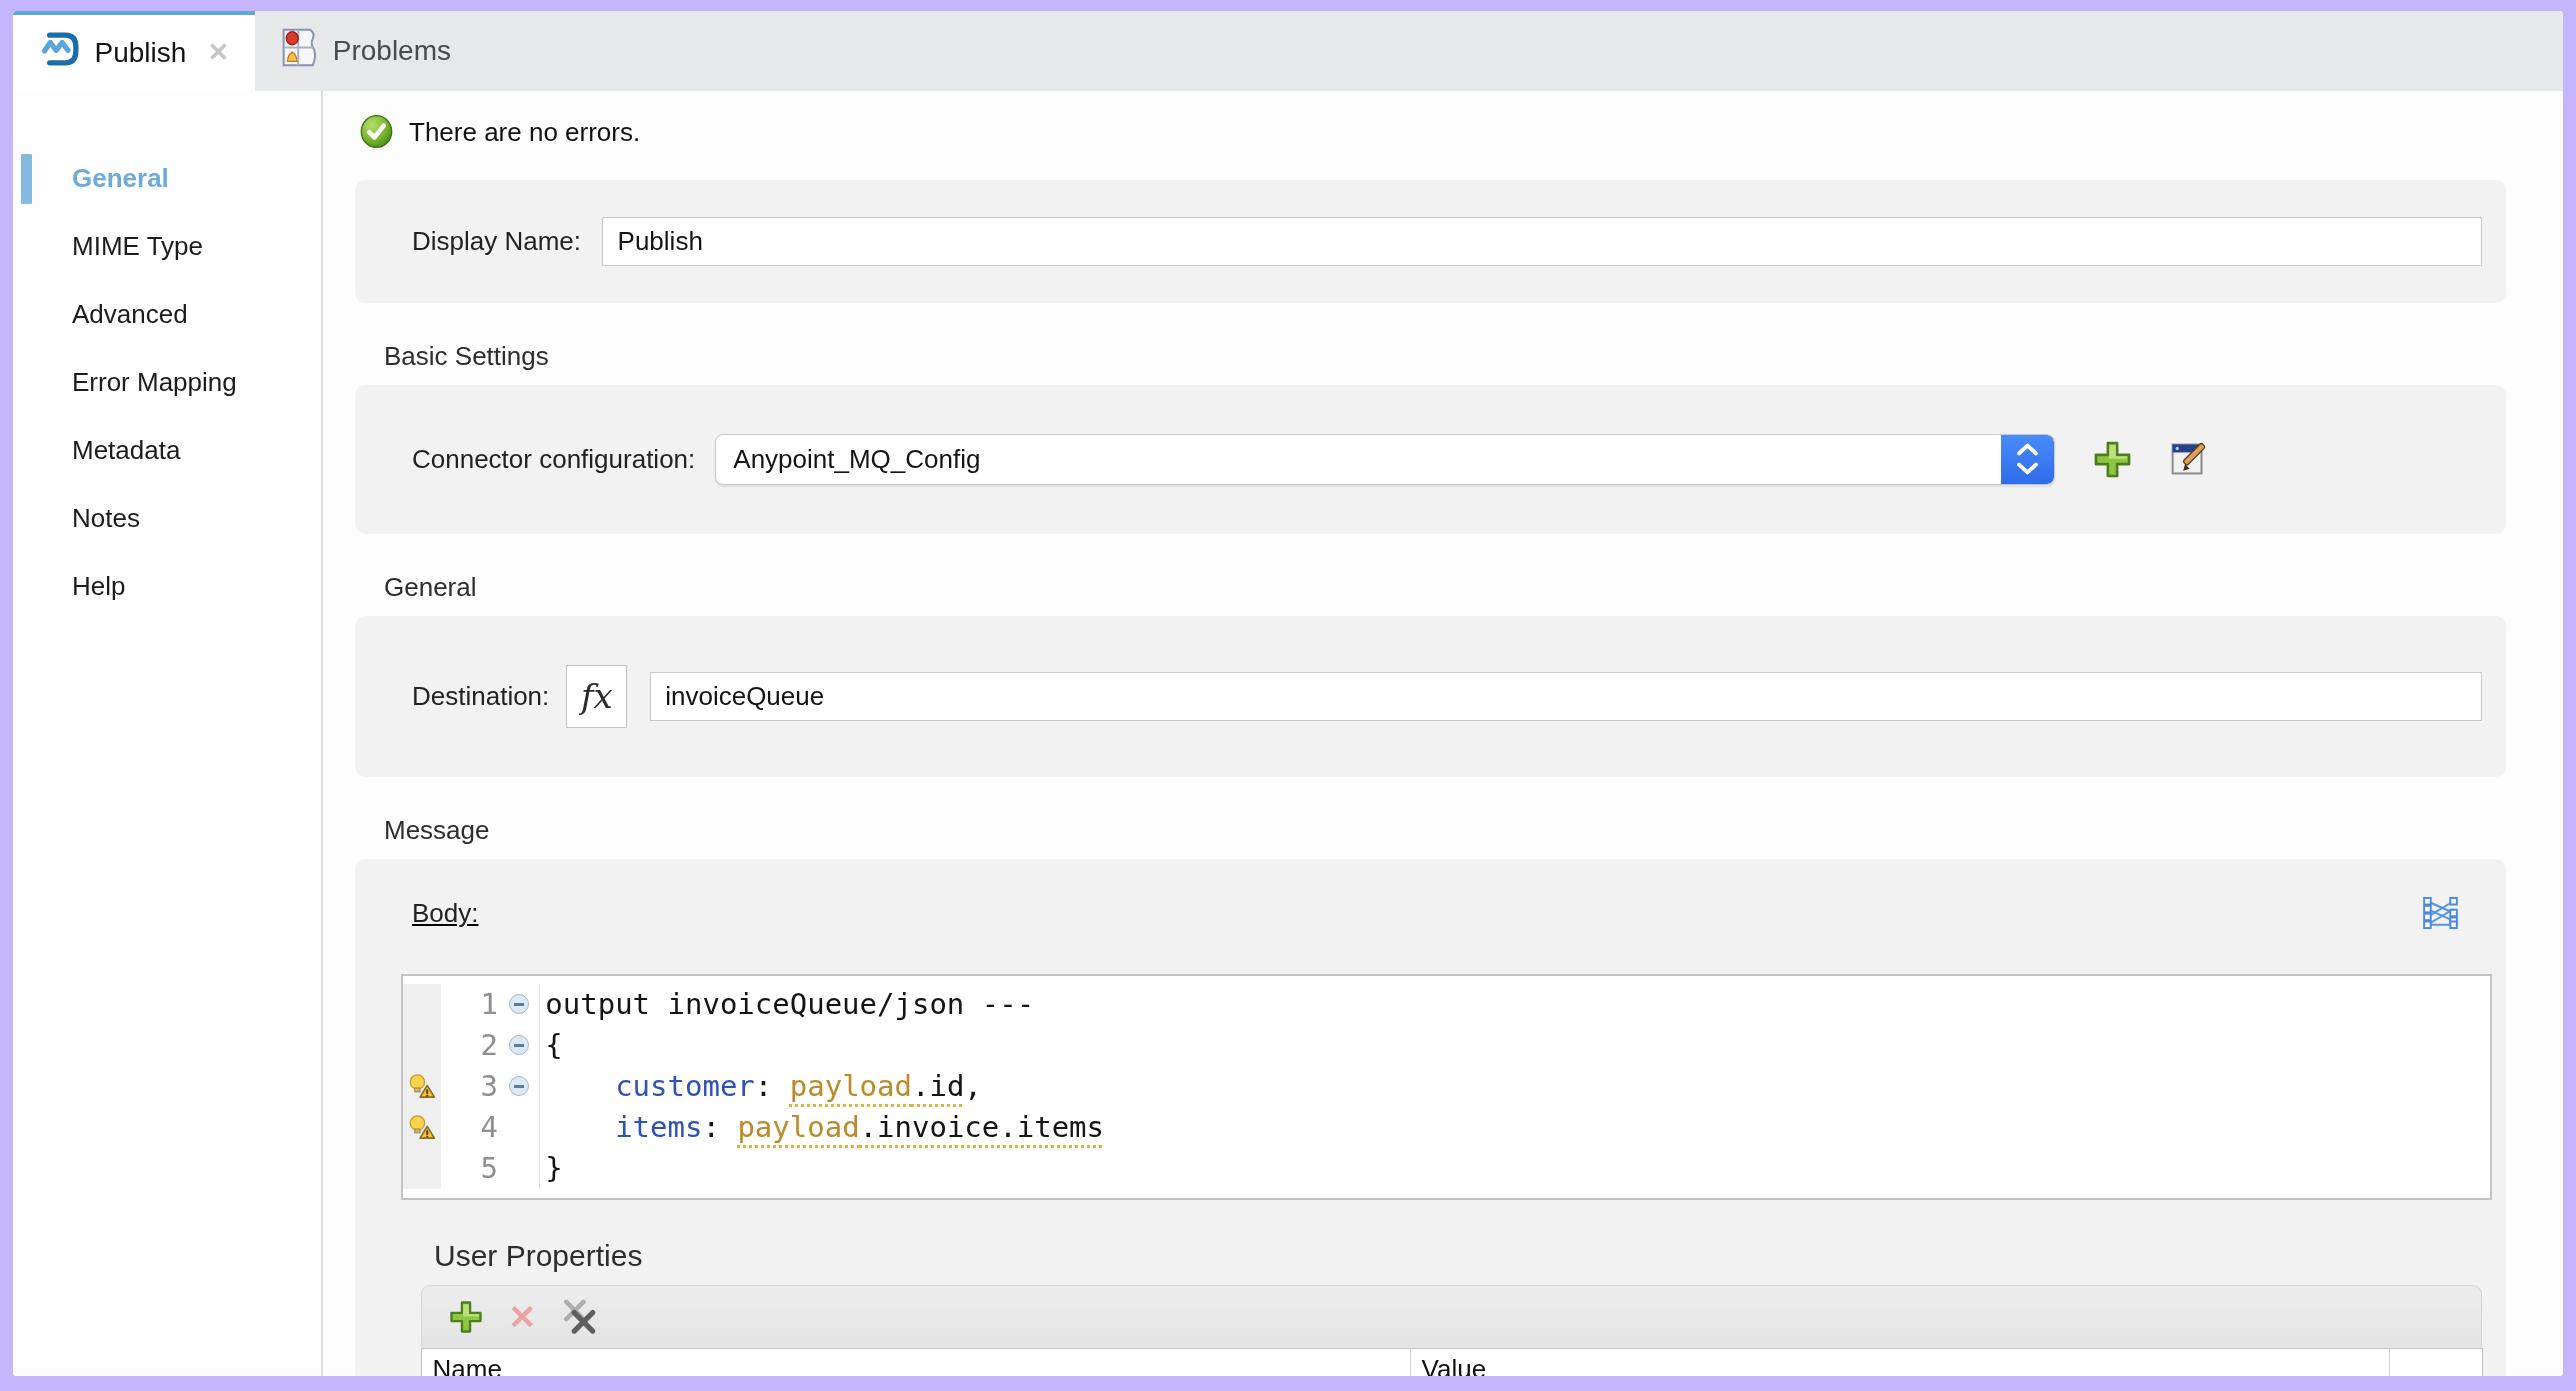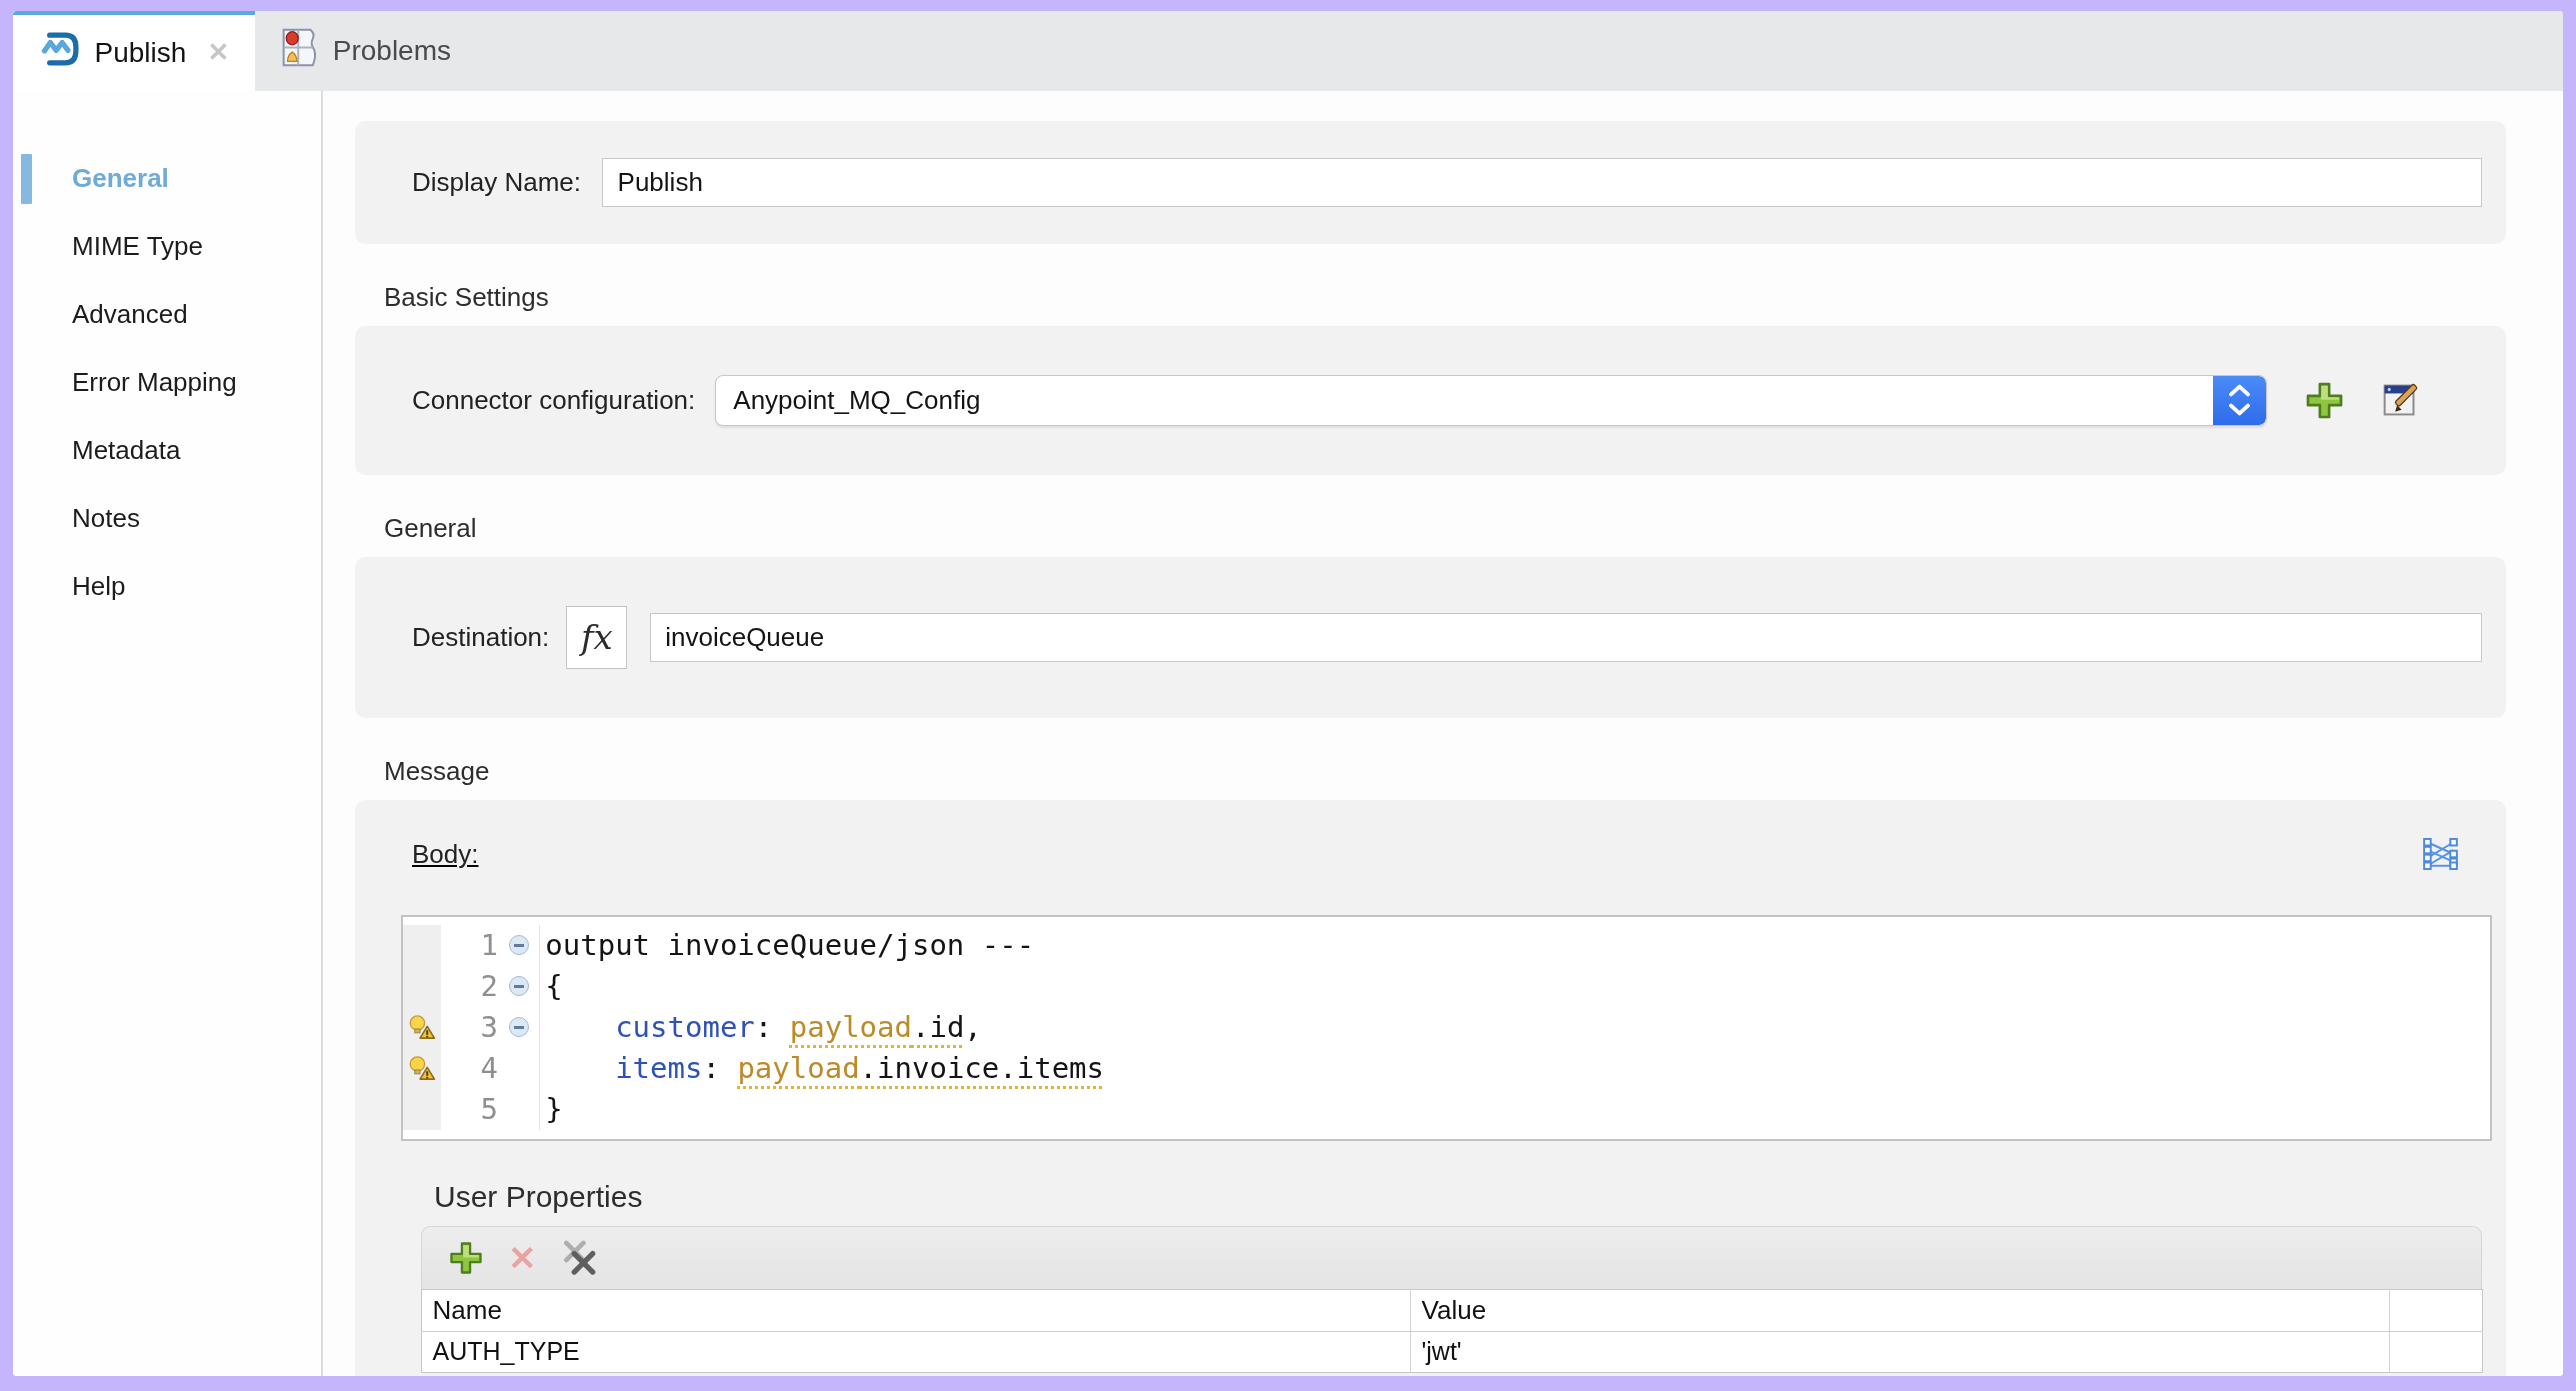--- a/index.html
+++ b/index.html
@@ -32,21 +32,21 @@
   .section-title { font-size:26px; color:#2d2d2d; margin:38px 0 13px 61px; }
   .form-row { display:flex; align-items:center; }
   .flabel { font-size:26px; color:#222; flex:none; }
   input.txt { height:49px; border:1.3px solid #c9c9c9; background:#fff; font-size:26px; color:#141414;
               font-family:"Liberation Sans",sans-serif; padding:0 14.5px; flex:1; outline:none; }
 
   .display-panel { margin-top:30px; padding:37px 24px 37px 57px; }
   .display-panel .flabel { margin-right:21px; }
 
   .basic-panel { padding:49px 24px 49px 57px; }
-  .combo { height:51px; flex:none; width:1552px; margin-left:20px; background:#fff; border:1.3px solid #c7c7c7;
+  .combo { height:51px; flex:none; width:1340px; margin-left:20px; background:#fff; border:1.3px solid #c7c7c7;
            border-radius:8px; display:flex; align-items:center; overflow:hidden; box-shadow:0 1.3px 2px rgba(0,0,0,.08); }
   .combo .val { flex:1; font-size:26px; color:#141414; padding-left:17px; }
   .combo .spin { width:53px; height:100%; background:linear-gradient(#4a8bf8,#2e6ceb); border-radius:0 6.6px 6.6px 0;
                  display:flex; flex-direction:column; align-items:center; justify-content:center; gap:5.3px; }
   .iconbtn { margin-left:37px; flex:none; display:flex; align-items:center; }
 
   .general-panel { padding:49px 24px 49px 57px; }
   .fxbtn { width:61px; height:63px; background:#fff; border:1.3px solid #c4c4c4; display:flex; align-items:center;
            justify-content:center; margin:0 22.4px 0 17px; font-family:"DejaVu Serif", serif; font-style:italic;
            font-size:34px; color:#2b2b2b; flex:none; }
@@ -136,20 +136,36 @@
           <div class="side-item">
             <span>Notes</span>
           </div>
           <div class="side-item">
             <span>Help</span>
           </div>
         </nav>
 
       <div class="content">
 
+        <div class="status-row">
+          <span>
+            <svg width="33" height="33" viewBox="0 0 50 50">
+              <defs>
+                <radialGradient id="gball" cx="35%" cy="30%" r="75%">
+                  <stop offset="0%" stop-color="#b6e06a"></stop>
+                    <stop offset="60%" stop-color="#7cb833"></stop>
+                    <stop offset="100%" stop-color="#4f8c16"></stop>
+                </radialGradient>
+              </defs>
+              <ellipse cx="25" cy="25" rx="23" ry="24" fill="url(#gball)" stroke="#3e7110" stroke-width="2"></ellipse>
+              <path d="M14 26 L22 34 L36 16" fill="none" stroke="#ffffff" stroke-width="7" stroke-linecap="round" stroke-linejoin="round"></path>
+            </svg>
+          </span>
+          <span class="msg">There are no errors.</span>
+        </div>
 
         <div class="panel display-panel">
           <div class="form-row">
             <span class="flabel">Display Name:</span>
             <input class="txt" type="text" value="Publish" style="">
           </div>
         </div>
 
         <div class="section-title">Basic Settings</div>
         <div class="panel basic-panel">

